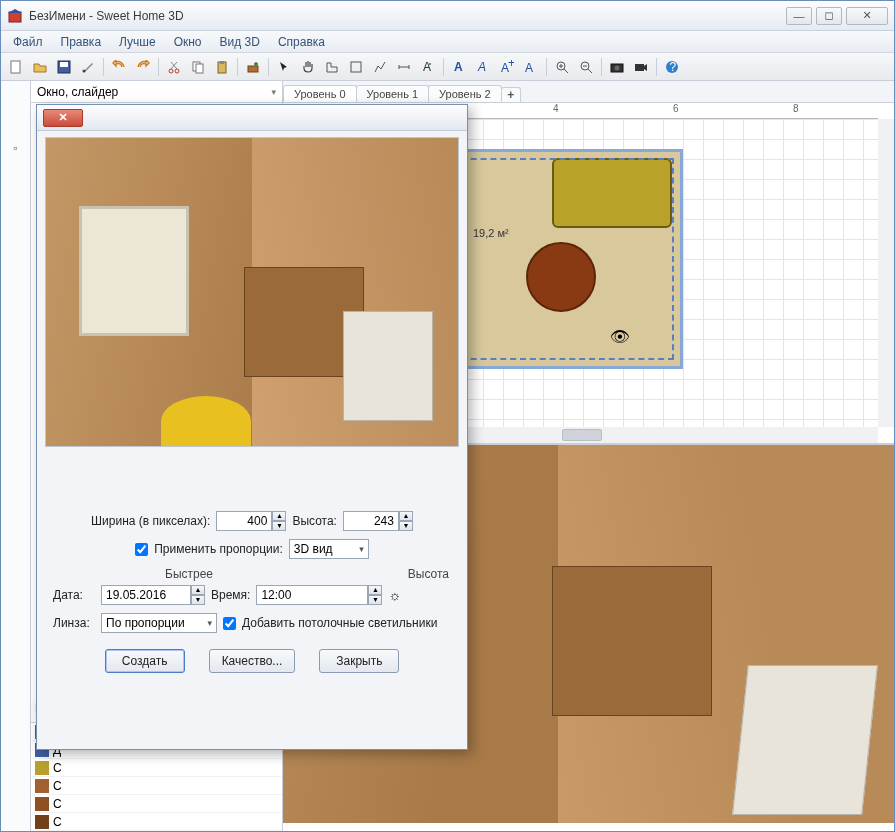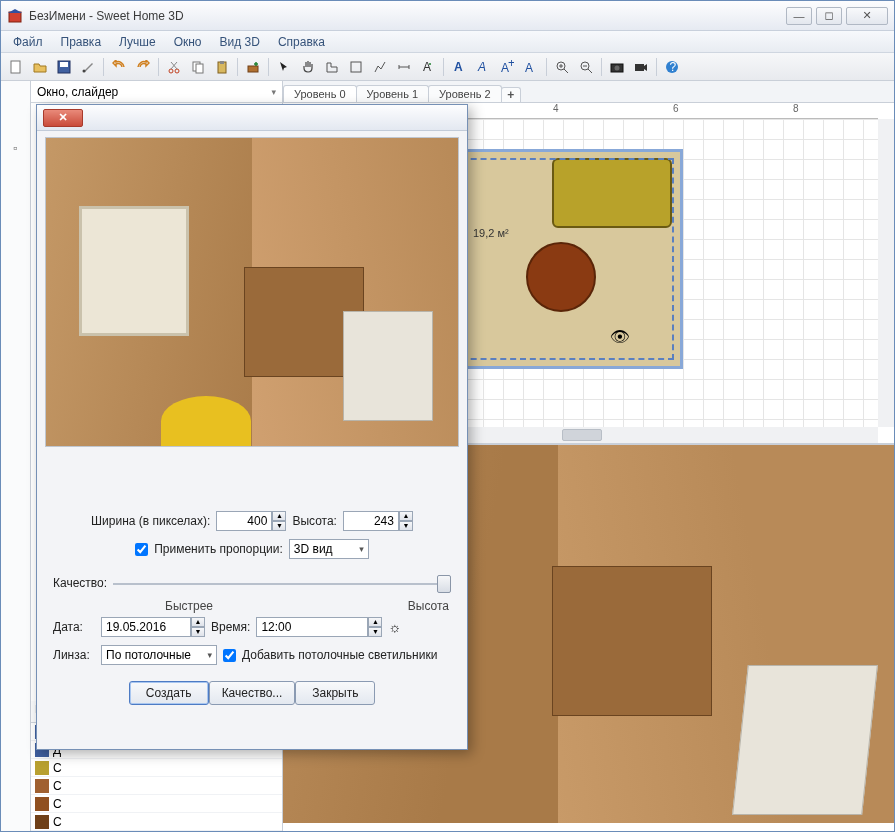--- a/index.html
+++ b/index.html
@@ -67,21 +67,21 @@
 .spin .arrows { display: flex; flex-direction: column; }
 .spin .arrows span { width: 14px; height: 10px; border: 1px solid #9aa6b6; background: linear-gradient(#f6f7f9,#dfe3ea); font-size: 7px; text-align: center; line-height: 8px; }
 .combo { height: 20px; border: 1px solid #9aa6b6; background: #fff; padding: 0 18px 0 4px; position: relative; display: inline-flex; align-items: center; min-width: 80px; }
 .combo::after { content: "▾"; position: absolute; right: 4px; font-size: 9px; color: #555; }
 input[type=checkbox] { width: 13px; height: 13px; }
 .slider-row { padding: 4px 8px 0 8px; }
 .slider-track { position: relative; height: 20px; margin: 2px 0; }
 .slider-line { position: absolute; left: 0; right: 0; top: 10px; height: 2px; background: #b8c0cc; }
 .slider-thumb { position: absolute; right: 0; top: 2px; width: 14px; height: 18px; background: linear-gradient(#f6f7f9,#d8dde5); border: 1px solid #8a96a8; border-radius: 2px; }
 .slider-labels { display: flex; justify-content: space-between; font-size: 11px; color: #444; padding: 0 2px; }
-.dlg-buttons { display: flex; justify-content: center; gap: 0; padding: 12px 0 4px 0; }
+.dlg-buttons { display: flex; justify-content: center; gap: 24px; padding: 12px 0 4px 0; }
 .btn { min-width: 80px; height: 24px; border: 1px solid #8a9ab2; background: linear-gradient(#f8f9fb,#e3e8f0); border-radius: 3px; padding: 0 12px; display: inline-flex; align-items: center; justify-content: center; font-size: 12px; color: #222; }
 .btn.primary { border-color: #4d7bc4; box-shadow: 0 0 0 1px #a8c6f0 inset; }
 
 
 .sofa { position:absolute; right:8px; top:6px; width:120px; height:70px; background:#b8a22a; border:2px solid #6a5a12; border-radius:6px; }
 .table-round { position:absolute; left:160px; top:90px; width:70px; height:70px; border-radius:50%; background:#8a3a12; border:2px solid #5a2508; }
 .desk { position:absolute; left:8px; top:30px; width:70px; height:50px; background:#8a5a30; border:1px solid #5a3a18; }
 .door-arc { position:absolute; left:-36px; bottom:20px; width:40px; height:70px; border-left:2px solid #5a7fc0; border-bottom:2px solid #5a7fc0; border-bottom-left-radius:70px; background:transparent; }
 .camera { position:absolute; right:50px; bottom:20px; font-size:16px; }
 </style>
@@ -387,27 +387,20 @@
 
     <div class="form-row" style="justify-content:center">
       <input type="checkbox" checked="" style="">
       <label>Применить пропорции:</label>
       <span class="combo">
           <span>3D вид</span>
         </span>
     </div>
 
     <div class="slider-row">
-      <div class="form-row" style="padding:0">
-        <label>Качество:</label>
-        <div style="flex:1" class="slider-track">
-          <div class="slider-line"></div>
-          <div class="slider-thumb"></div>
-        </div>
-      </div>
       <div class="slider-labels">
         <span style="margin-left:110px">Быстрее</span>
         <span>Высота</span>
       </div>
     </div>
 
     <div class="form-row">
       <label style="width:42px">Дата:</label>
       <span class="spin">
         <input style="width: 90px; text-align: left;" value="19.05.2016">
@@ -423,21 +416,21 @@
             <span>▲</span>
             <span>▼</span>
           </span>
       </span>
       <span style="font-size:14px">☼</span>
     </div>
 
     <div class="form-row">
       <label style="width:42px">Линза:</label>
       <span class="combo" style="min-width:116px">
-          <span>По потолочные</span>
+          <span>По пропорции</span>
         </span>
       <input type="checkbox" checked="" style="">
       <label>Добавить потолочные светильники</label>
     </div>
 
     <div class="dlg-buttons">
       <div class="btn primary">Создать</div>
       <div class="btn">Качество...</div>
       <div class="btn">Закрыть</div>
     </div>

